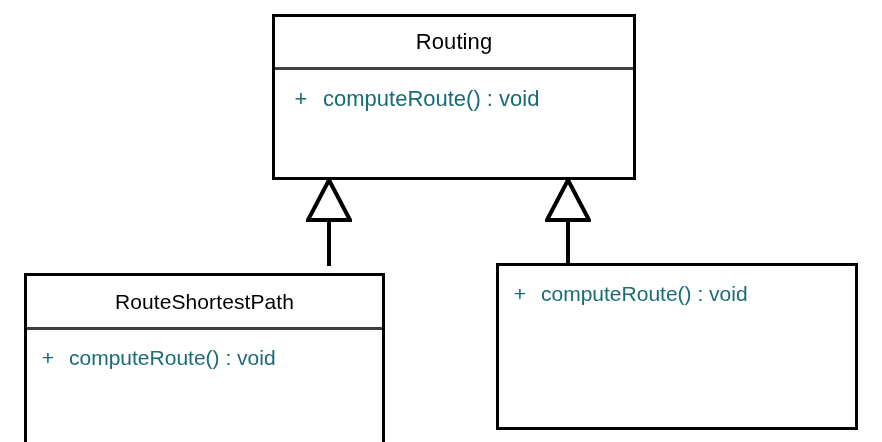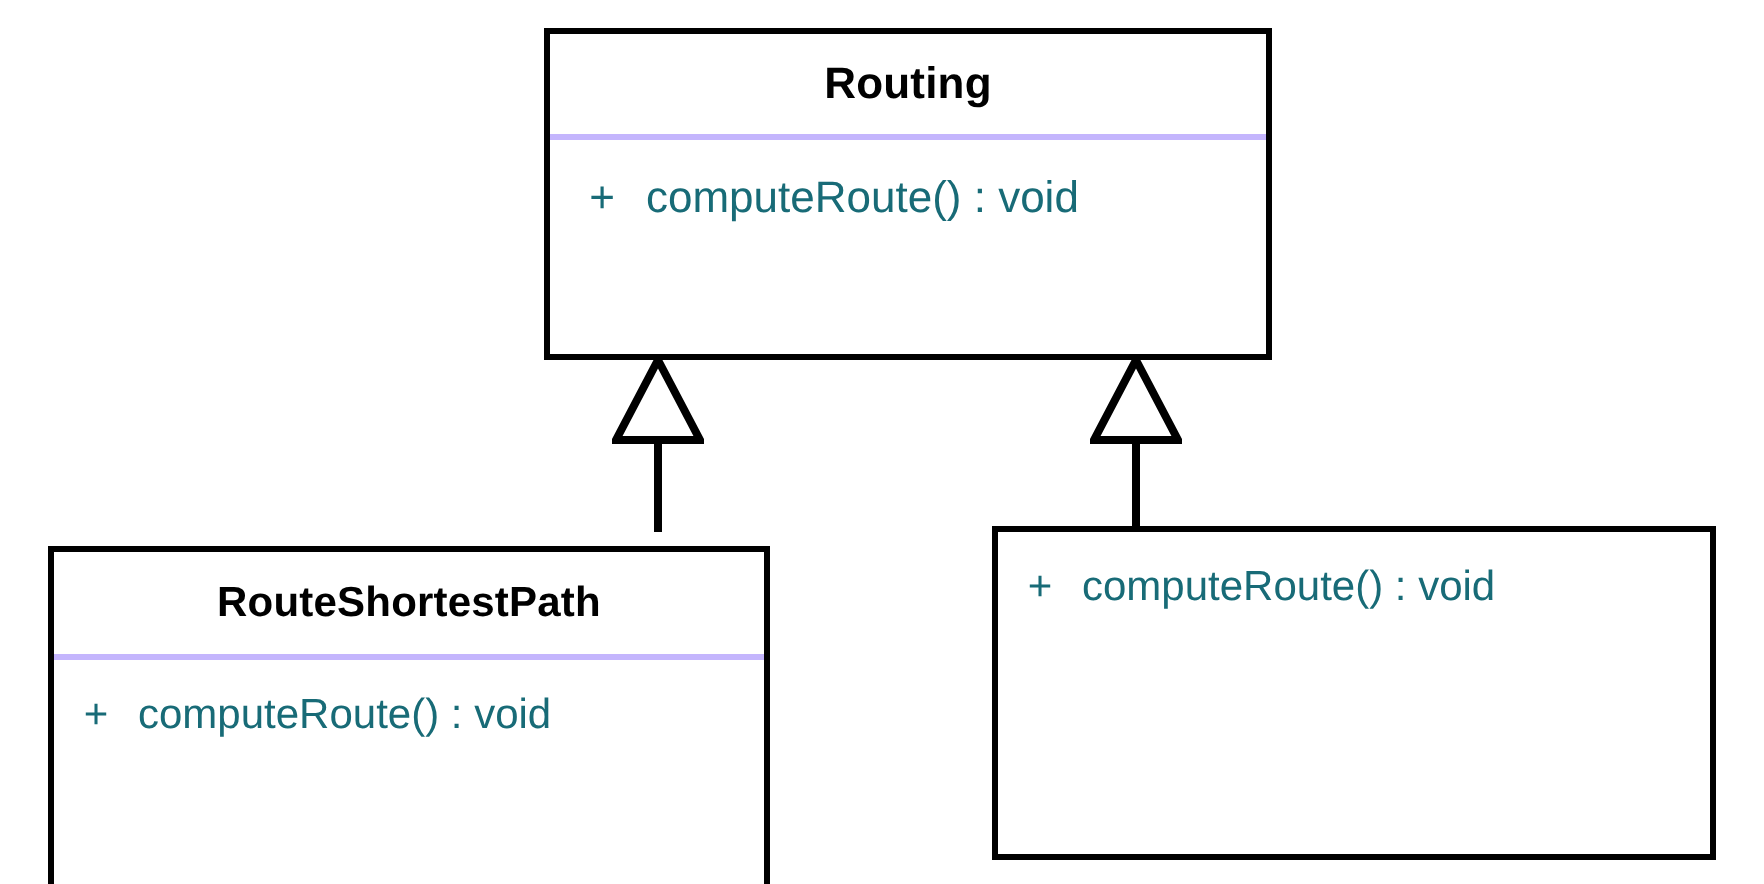--- a/index.html
+++ b/index.html
@@ -26,25 +26,25 @@
     background: #ffffff;
     border: 3px solid #000000;
     display: flex;
     flex-direction: column;
   }
   .uml-class-name {
     box-sizing: border-box;
     display: flex;
     align-items: center;
     justify-content: center;
-    font-weight: bold;
+    font-weight: normal;
     font-size: 21px;
     color: #000000;
     letter-spacing: 0.1px;
-    border-bottom: 3px solid #c4b5fd;
+    border-bottom: 3px solid #404040;
     white-space: nowrap;
   }
   .uml-compartment {
     box-sizing: border-box;
     flex: 1 1 auto;
     padding-top: 16px;
   }
   .uml-member {
     display: flex;
     align-items: baseline;

